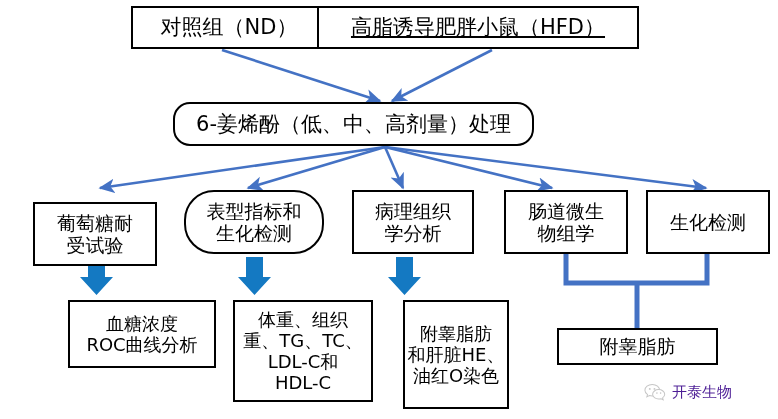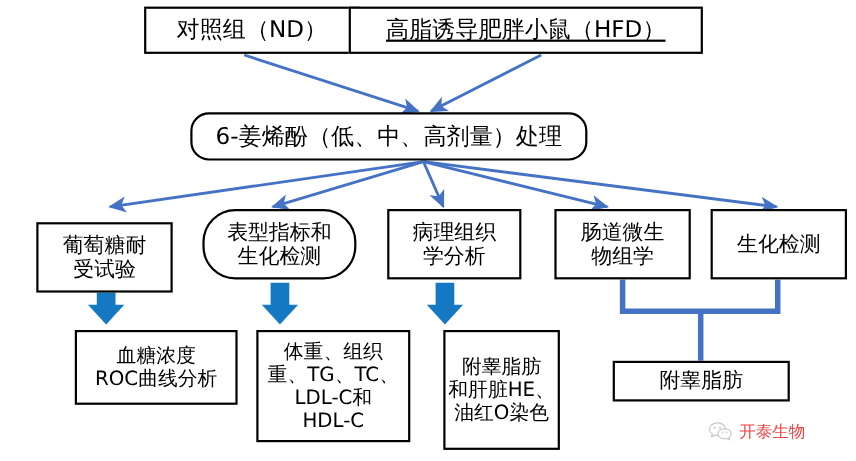--- a/index.html
+++ b/index.html
@@ -45,21 +45,21 @@
   .n-mid      { font-size: 21px; }
   .n-branch   { font-size: 19px; }
   .n-leaf     { font-size: 18px; margin-left: 48px; }
   .n-corr     { font-size: 19px; }
 
   .watermark {
     position: absolute;
     display: flex;
     align-items: center;
     gap: 6px;
-    color: #ef4444;
+    color: #4c1d95;
     font-size: 15px;
     white-space: nowrap;
   }
   .watermark .wm-logo {
     width: 22px;
     height: 20px;
     flex: 0 0 auto;
   }
 </style>
 </head>

